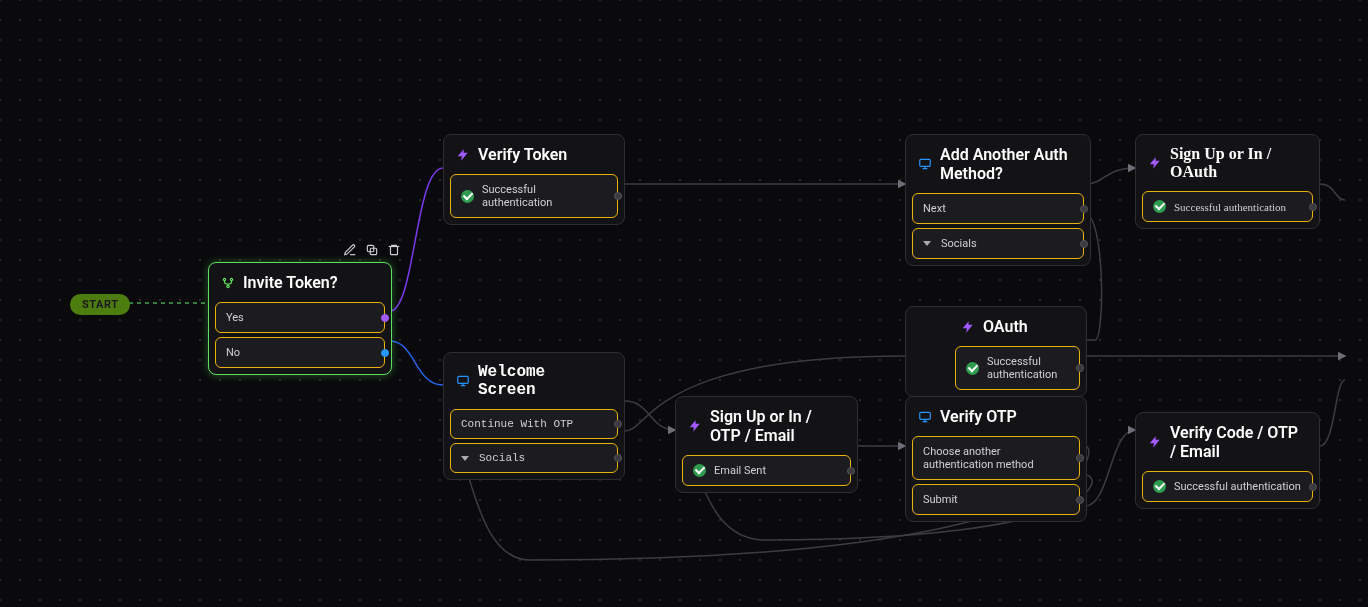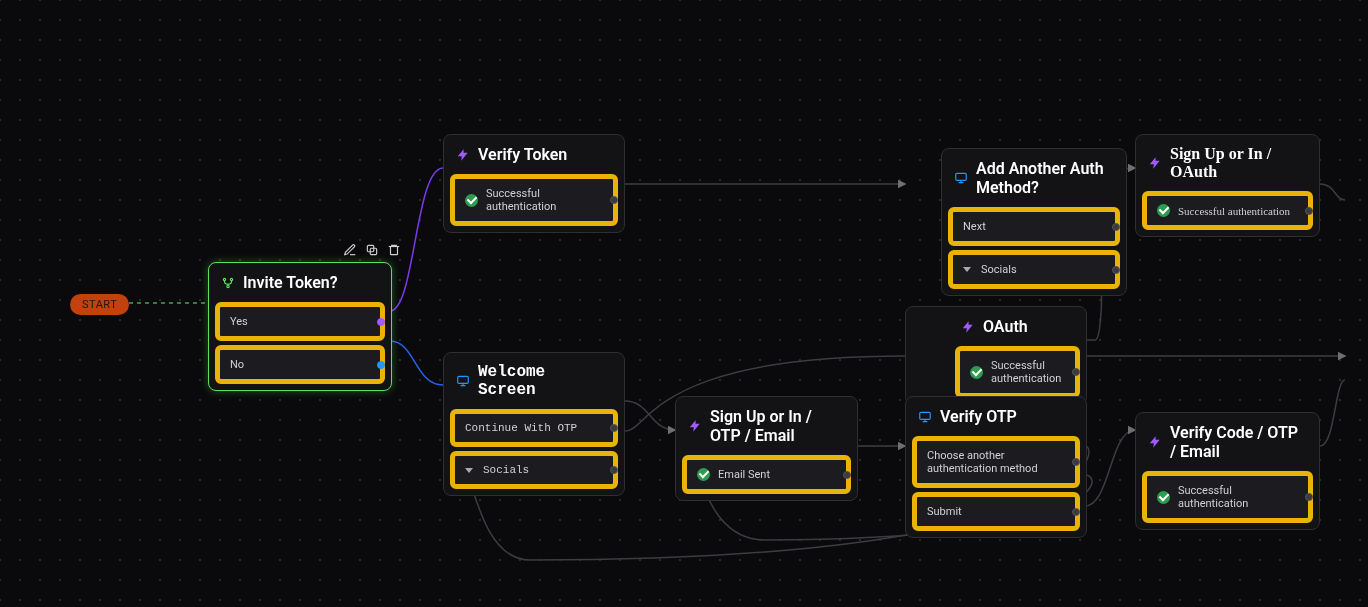--- a/index.html
+++ b/index.html
@@ -16,24 +16,24 @@
     background-image: radial-gradient(circle, #2a2a2e 1px, transparent 1px);
     background-size: 20px 20px;
     background-position: 10px 10px;
     z-index: 0;
   }
   .canvas { position: absolute; inset: 0; z-index: 1; }
 
   
   .start-pill {
     position: absolute;
-    background: #c2410c;
+    background: #4d7c0f;
     color: #1a1a1c;
     font-size: 11px;
-    font-weight: 400;
+    font-weight: 700;
     padding: 4px 12px;
     border-radius: 12px;
     letter-spacing: 0.5px;
   }
 
   
   .node {
     position: absolute;
     background: #131316;
     border: 1px solid #2e2e33;
@@ -50,21 +50,21 @@
     align-items: center;
     gap: 8px;
     padding: 10px 12px;
     font-size: 16px;
     font-weight: 600;
     color: #fff;
   }
   .node-body { padding: 0 6px 6px 6px; display: flex; flex-direction: column; gap: 4px; }
   .node-item {
     background: #1c1c20;
-    border: 5px solid #eab308;
+    border: 1px solid #eab308;
     border-radius: 6px;
     padding: 8px 10px;
     font-size: 11px;
     color: #d1d1d4;
     display: flex;
     align-items: center;
     gap: 8px;
     position: relative;
   }
   .node-item .port {
@@ -253,21 +253,21 @@
         <span class="port"></span>
       </div>
       <div class="node-item">
         <span class="chevron-down"></span>
         <span>Socials</span>
         <span class="port"></span>
       </div>
     </div>
   </div>
 
-  <div class="node" style="left:905px; top:148px; width:186px;margin-left:36px;">
+  <div class="node" style="left:905px; top:134px; width:186px;">
     <div class="node-header">
       <span class="icon">
         <svg viewBox="0 0 24 24" fill="none" stroke="#2596ff" stroke-width="2">
             <rect x="3" y="4" width="18" height="12" rx="2"></rect>
             <path d="M8 20h8M12 16v4"></path>
           </svg>
       </span>
       <span>Add Another Auth Method?</span>
     </div>
     <div class="node-body">

